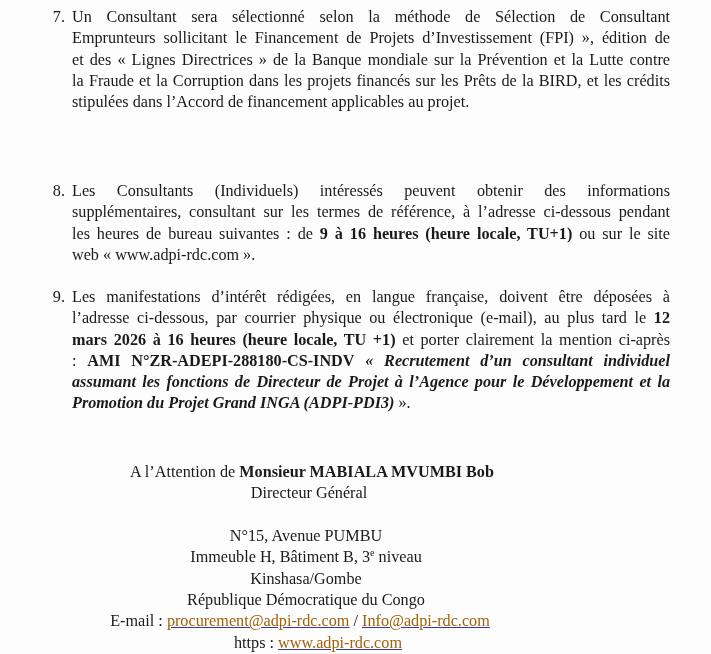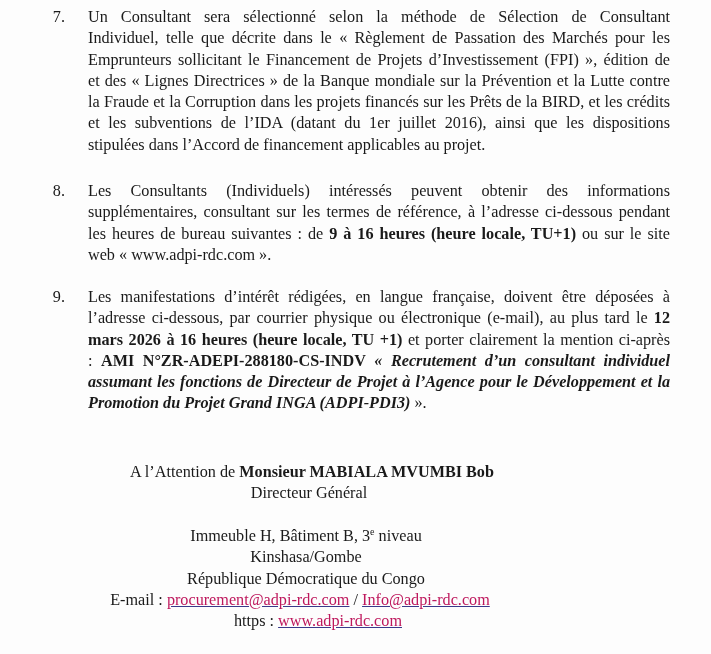--- a/index.html
+++ b/index.html
@@ -38,42 +38,41 @@
     .body {
       flex: 1 1 auto;
       text-align: justify;
       text-align-last: left;
     }
     .line {
       display: block;
       text-align: justify;
       text-align-last: justify;
       white-space: nowrap;
-      margin-left: 16px;
     }
     .line.last {
       text-align-last: left;
     }
     b { font-weight: bold; }
     .bi { font-weight: bold; font-style: italic; }
     #item7 { top: 7px; }
     #item8 { top: 181px; }
     #item9 { top: 287px; }
 
     .address {
       position: absolute;
       left: 0;
       top: 462px;
       width: 612px;
       text-align: center;
       line-height: 21.4px;
     }
     .address .gap { height: 21px; }
     .address a {
-      color: #be185d;
+      color: #a16207;
       text-decoration: underline;
       text-decoration-color: #3a3a8a;
     }
     .address .line-c {
       display: block;
       white-space: nowrap;
     }
     .address .attn { position: relative; left: 6px; }
     .address .dg { position: relative; left: 3px; }
     .address .addr { position: relative; left: 0px; }
@@ -82,25 +81,23 @@
   </style>
 </head>
 <body>
 
 <div class="page">
 
   <div class="item" id="item7">
     <div class="num">7.</div>
     <div class="body">
       <span class="line">Un Consultant sera sélectionné selon la méthode de Sélection de Consultant</span>
-      <span class="line">Individuel, telle que décrite dans le « Règlement de Passation des Marchés pour les</span>
       <span class="line">Emprunteurs sollicitant le Financement de Projets d’Investissement (FPI) », édition de</span>
       <span class="line">et des « Lignes Directrices » de la Banque mondiale sur la Prévention et la Lutte contre</span>
       <span class="line">la Fraude et la Corruption dans les projets financés sur les Prêts de la BIRD, et les crédits</span>
-      <span class="line">et les subventions de l’IDA (datant du 1er juillet 2016), ainsi que les dispositions</span>
       <span class="line last">stipulées dans l’Accord de financement applicables au projet.</span>
     </div>
   </div>
 
   <div class="item" id="item8">
     <div class="num">8.</div>
     <div class="body">
       <span class="line">Les Consultants (Individuels) intéressés peuvent obtenir des informations</span>
       <span class="line">supplémentaires, consultant sur les termes de référence, à l’adresse ci-dessous pendant</span>
       <span class="line"><span>les heures de bureau suivantes : de </span><b>9 à 16 heures (heure locale, TU+1)</b><span> ou sur le site</span></span>
@@ -117,20 +114,21 @@
       <span class="line"><span>: </span><b>AMI N°ZR-ADEPI-288180-CS-INDV</b><span class="bi"> « Recrutement d’un consultant individuel</span></span>
       <span class="line bi">assumant les fonctions de Directeur de Projet à l’Agence pour le Développement et la</span>
       <span class="line last"><span class="bi">Promotion du Projet Grand INGA (ADPI-PDI3)</span><span> ».</span></span>
     </div>
   </div>
 
   <div class="address">
     <span class="line-c attn"><span>A l’Attention de </span><b>Monsieur MABIALA MVUMBI Bob</b></span>
     <span class="line-c dg">Directeur Général</span>
     <div class="gap"></div>
+    <span class="line-c addr">N°15, Avenue PUMBU</span>
     <span class="line-c addr"><span>Immeuble H, Bâtiment B, 3</span><sup style="font-size:10px;line-height:0">e</sup><span> niveau</span></span>
     <span class="line-c addr">Kinshasa/Gombe</span>
     <span class="line-c addr">République Démocratique du Congo</span>
     <span class="line-c mail"><span>E-mail : </span><a>procurement@adpi-rdc.com</a><span> / </span><a>Info@adpi-rdc.com</a></span>
     <span class="line-c web"><span>https : </span><a>www.adpi-rdc.com</a></span>
   </div>
 
 </div>
 
 </body></html>

